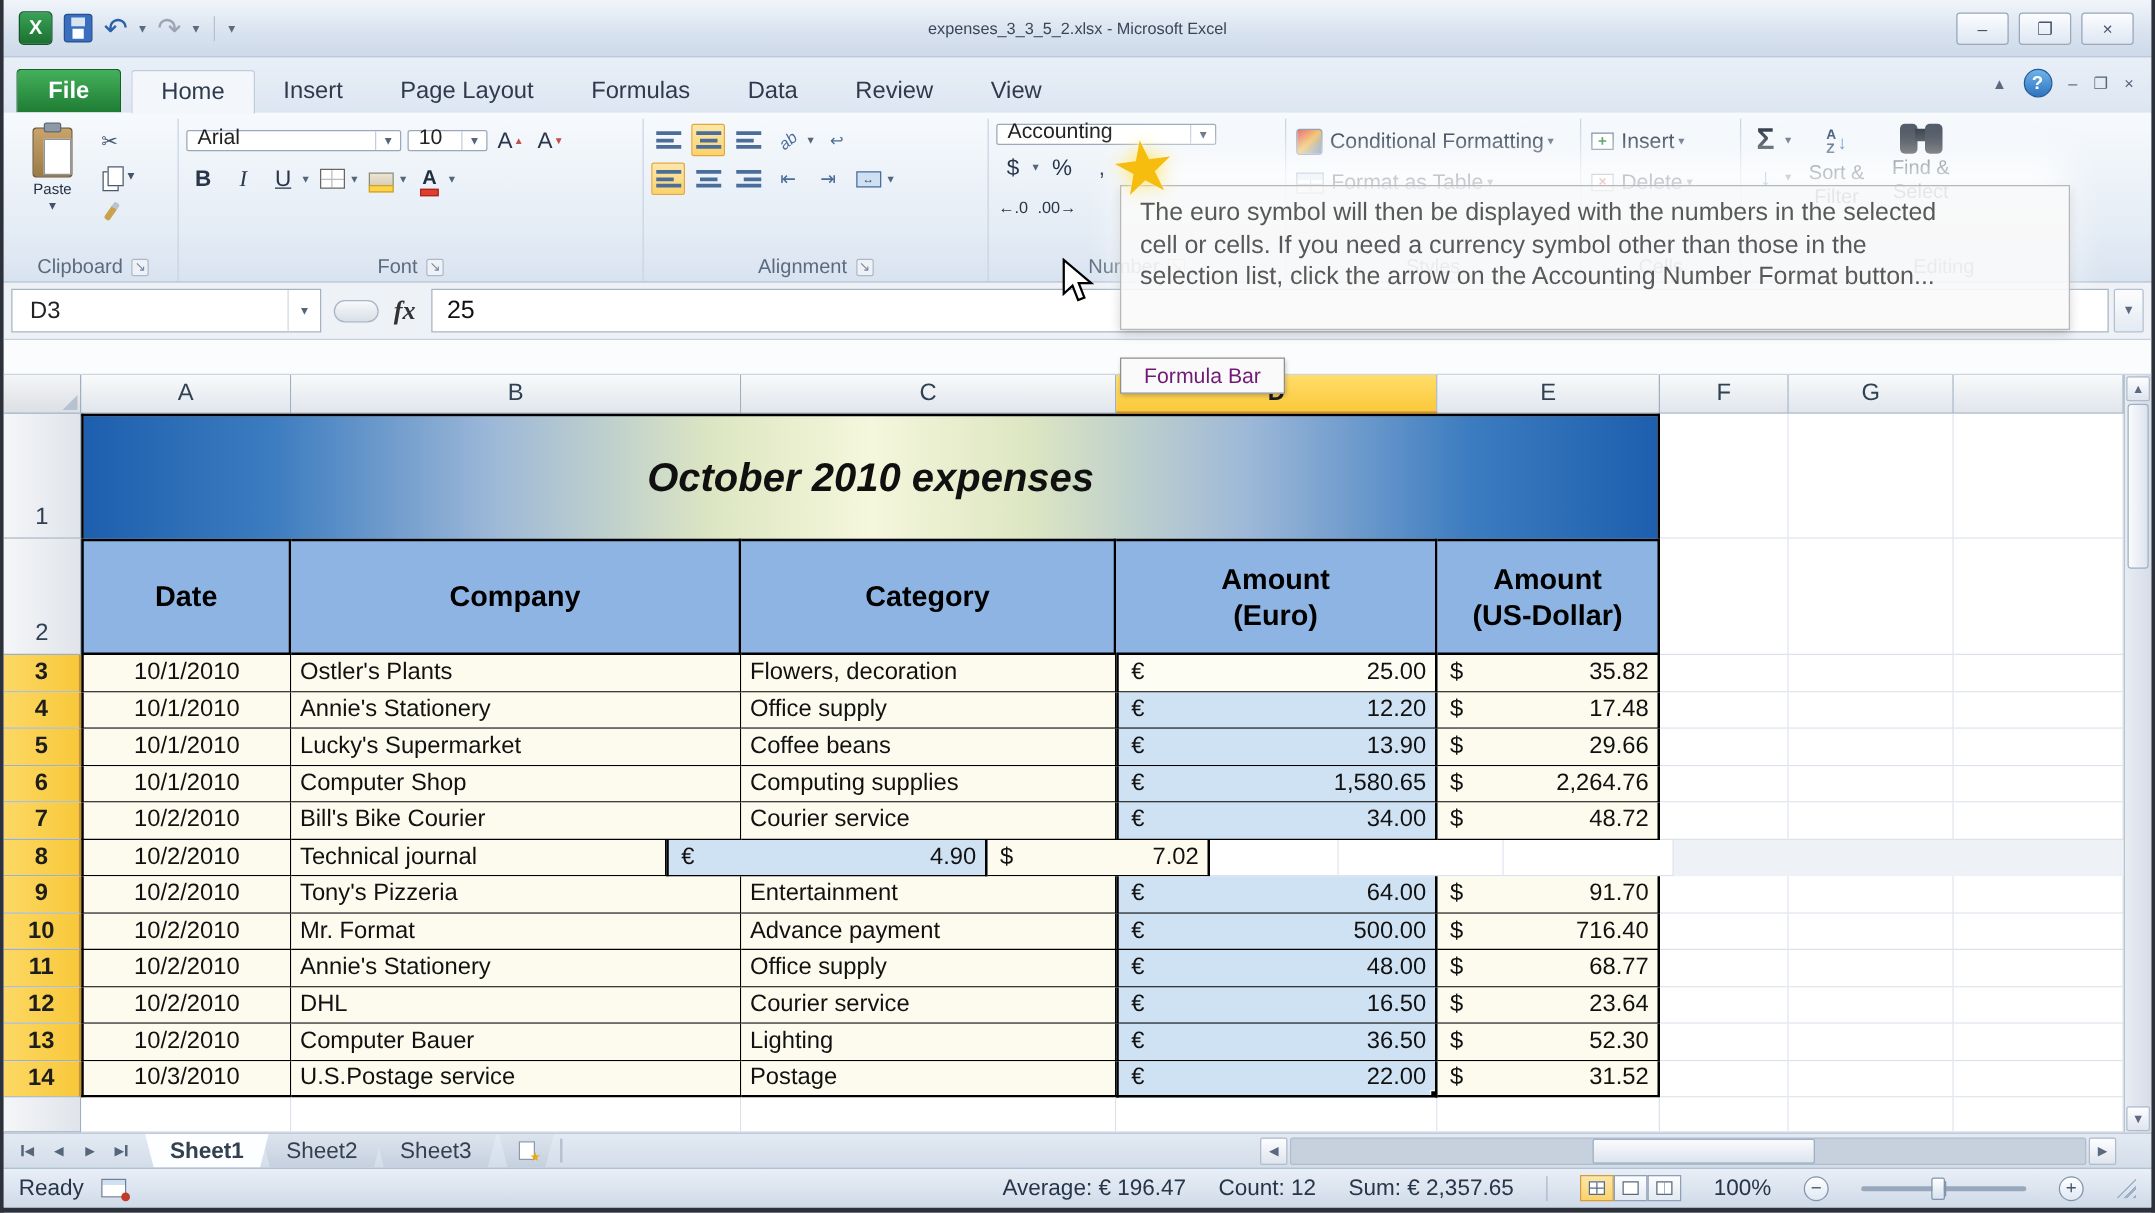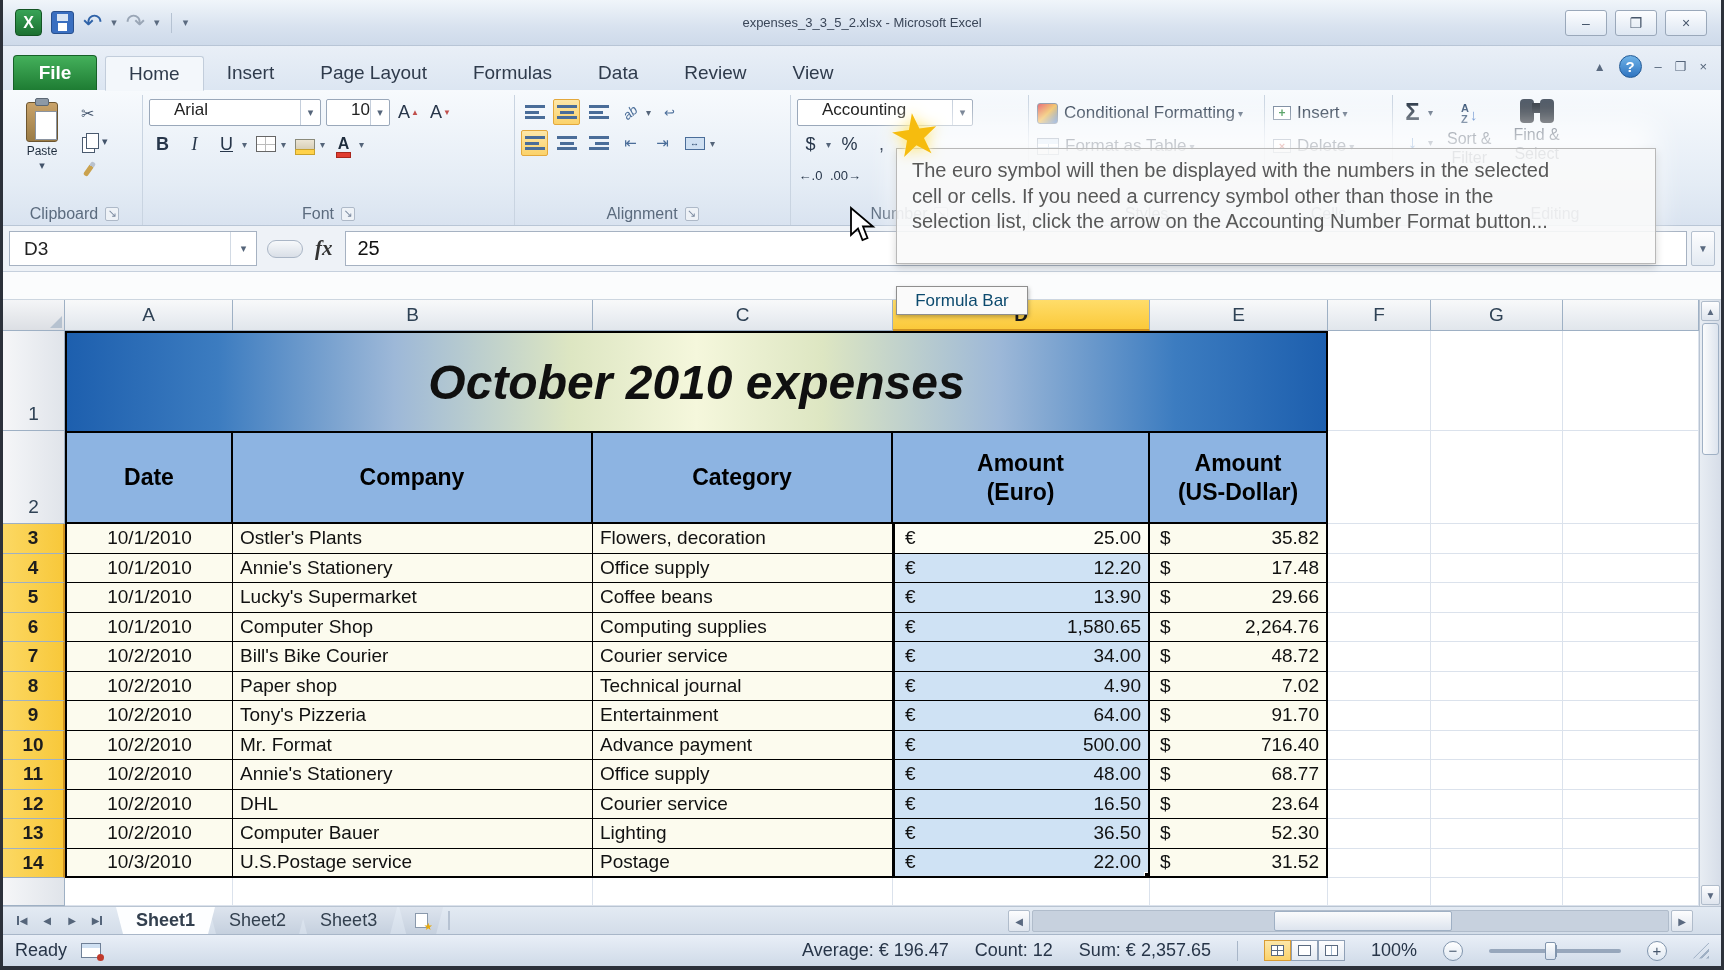--- a/index.html
+++ b/index.html
@@ -47,21 +47,21 @@
 .clip-icon{width:32px;height:40px;position:relative}
 .clip-back{position:absolute;inset:0;background:linear-gradient(#c9a36a,#9a7b45);border:1px solid #6d5630;border-radius:3px}
 .clip-clip{position:absolute;top:-4px;left:9px;width:14px;height:8px;background:#8d99a6;border:1px solid #5c6875;border-radius:2px}
 .clip-page{position:absolute;left:9px;top:9px;width:22px;height:29px;background:#fff;border:1px solid #8a93a0}
 .mini{display:flex;flex-direction:column;gap:4px;padding-top:2px}
 .mbtn{height:24px;min-width:40px;display:flex;align-items:center;gap:3px;padding:0 4px;border-radius:2px}
 .ic{font-size:16px;color:#44566e}
 .copy-icon{width:13px;height:16px;border:1px solid #4a5a6e;background:#fff;box-shadow:-4px 4px 0 -1px #fff,-4px 4px 0 0 #4a5a6e;margin-left:5px}
 .brush-icon{width:5px;height:16px;background:linear-gradient(#b9c2ce 30%,#caa24e 30%);border-radius:2px;transform:rotate(35deg);margin-left:6px}
 .frow{display:flex;align-items:center;gap:5px}
-.combo{background:#fff;border:1px solid #9aa8ba;height:27px;display:flex;align-items:flex-start;font-size:17px;color:#222;padding-left:24px;border-radius:2px}
+.combo{background:#fff;border:1px solid #9aa8ba;height:17px;display:flex;align-items:flex-end;font-size:17px;color:#222;padding-left:8px;border-radius:2px}
 .combo .cdd{margin-left:auto;border-left:1px solid #c4cedb;width:20px;text-align:center;font-size:11px;color:#55657a;align-self:stretch;display:flex;align-items:center;justify-content:center}
 .w160{width:172px}.w64{width:64px}.w170{width:176px}
 .tbtn{min-width:27px;height:26px;display:flex;align-items:center;justify-content:center;font-size:18px;color:#27364a;border:1px solid transparent;border-radius:2px;position:relative}
 .tbtn.on{background:linear-gradient(#fde7a9,#fbd26a);border-color:#e3a83c}
 .sup{font-size:8px;margin-left:1px;color:#c0504d}
 .b{font-weight:bold}.i{font-style:italic;font-family:"Liberation Serif",serif}.u{text-decoration:underline}
 .cdd.sm{font-size:10px;color:#55657a;margin-left:-3px}
 .grid-icon{width:20px;height:16px;border:1px solid #666;background:linear-gradient(#bbb,#bbb) center/100% 1px no-repeat,linear-gradient(#bbb,#bbb) center/1px 100% no-repeat,#fff}
 .fill-icon{width:20px;height:11px;background:linear-gradient(#ece5d4,#d8cfb8);border:1px solid #8a8a7a;position:relative}
 .fill-icon::after{content:"";position:absolute;left:-1px;right:-1px;bottom:-6px;height:4px;background:#ffd24a;border:1px solid #c9a22c}
@@ -112,21 +112,21 @@
 .colhead{display:flex;align-items:center;justify-content:center;font-size:19px;color:#2f4255;background:linear-gradient(#f8f9fa,#e1e6ec);border-right:1px solid #9eb0c4;border-bottom:1px solid #9eb0c4;flex-shrink:0}
 .colhead.selcol{background:linear-gradient(#ffdd6a,#fbc93a);border-bottom:2px solid #cf9222;color:#1d1d1d;font-weight:bold}
 .grid-row{display:flex}
 .row-title{height:100px}.row-head2{height:93px}
 .data-row{height:29.5px}
 .row-tail{height:28px}
 .rowhead{display:flex;align-items:center;justify-content:center;font-size:19px;color:#2f4255;background:linear-gradient(90deg,#f5f6f8,#e0e4ea);border-right:1px solid #9eb0c4;border-bottom:1px solid #9eb0c4;flex-shrink:0}
 .rowhead.bottomnum{align-items:flex-end;padding-bottom:5px}
 .rowhead.selrow{background:linear-gradient(90deg,#fcd863,#f8c83a);border-right:2px solid #cf9222;font-weight:bold;color:#1d1d1d}
 .banner{width:1263px;border:2px solid #000;border-bottom:none;background:linear-gradient(90deg,#1d5fae 0%,#3c7cc0 12%,#9db8d8 26%,#dde6c2 40%,#f5f7dc 50%,#dde6c2 60%,#9db8d8 74%,#3c7cc0 88%,#1d5fae 100%);display:flex;align-items:center;justify-content:center;flex-shrink:0}
-.banner span{font-size:48px;font-weight:bold;font-style:italic;color:#101010}
+.banner span{font-size:32px;font-weight:bold;font-style:italic;color:#101010}
 .cell{flex-shrink:0;display:flex;align-items:center;font-size:19px;color:#111;background:#fcfbee;border-right:1px solid #000;border-bottom:1px solid #000;overflow:hidden}
 .cell.empty{background:#fff;border-right:1px solid #dbe2ec;border-bottom:1px solid #dbe2ec}
 .hcell{flex-shrink:0;display:flex;flex-direction:column;align-items:center;justify-content:center;background:#8db4e2;border-top:2px solid #000;border-right:2px solid #000;border-bottom:2px solid #000;font-size:23px;font-weight:bold;color:#000;line-height:1.22}
 .hfirst{border-left:2px solid #000}
 .date{justify-content:center}
 .text{padding-left:7px}
 .cell.date{border-left:2px solid #000}
 .money{justify-content:space-between;padding:0 7px 0 10px}
 .money.w-e{border-right:2px solid #000}
 .cell.sel{background:#cfe2f4;border-left:2px solid #000;border-right:2px solid #000;position:relative}
@@ -170,21 +170,21 @@
 .vi.b{background:linear-gradient(90deg,#fff 45%,#9db4cc 45%,#9db4cc 55%,#fff 55%)}
 .zbtn{width:20px;height:20px;border-radius:50%;border:1px solid #8195ad;background:linear-gradient(#fff,#dfe8f2);display:flex;align-items:center;justify-content:center;font-size:15px;color:#44556b}
 .ztrack{width:132px;height:4px;background:#97a7bc;border-radius:2px;position:relative}
 .ztrack::before{content:"";position:absolute;left:50%;top:-4px;width:2px;height:12px;background:#8195ad}
 .zthumb{position:absolute;left:56px;top:-7px;width:11px;height:18px;background:linear-gradient(#fdfefe,#d9e2ee);border:1px solid #8195ad;border-radius:2px}
 .grip{width:16px;height:16px;clip-path:polygon(100% 0,100% 100%,0 100%);background:repeating-linear-gradient(135deg,#9fb0c4 0 2px,transparent 2px 5px)}
 .zoom-label{font-size:18px}
 
 
 .help-tip{position:absolute;left:893px;top:148px;width:760px;height:116px;background:rgba(250,250,250,0.9);border:1px solid #b8b8b8;box-shadow:0 -28px 28px rgba(255,255,255,0.78),0 3px 8px rgba(0,0,0,0.18);padding:9px 15px;font-size:20px;color:#585858;line-height:1.28;z-index:40}
-.fb-tip{position:absolute;left:893px;top:286px;width:132px;height:29px;background:#fafafa;border:1px solid #8f8f8f;box-shadow:1px 2px 4px rgba(0,0,0,0.25);display:flex;align-items:center;justify-content:center;font-size:17px;color:#0c4a6e;z-index:45}
+.fb-tip{position:absolute;left:893px;top:286px;width:132px;height:29px;background:#fafafa;border:1px solid #8f8f8f;box-shadow:1px 2px 4px rgba(0,0,0,0.25);display:flex;align-items:center;justify-content:center;font-size:17px;color:#701a75;z-index:45}
 .gold-star{position:absolute;left:886px;top:106px;font-size:58px;color:#f6bc0e;text-shadow:0 0 14px rgba(255,225,90,0.95),0 0 4px rgba(255,255,255,0.9);transform:rotate(-8deg);z-index:50;line-height:1}
 .cursor{position:absolute;left:846px;top:206px;z-index:60}
 </style>
 </head>
 <body>
 
 <div class="window">
 
   <div class="titlebar">
     <div class="qat">
@@ -585,21 +585,20 @@
             <div class="cur">$</div>
             <div class="amt">48.72</div>
           </div>
           <div class="cell w-f empty"></div>
           <div class="cell w-g empty"></div>
           <div class="cell w-x empty"></div>
         </div>
         <div class="grid-row data-row">
           <div class="rowhead w-rh selrow">8</div>
           <div class="cell w-a date">10/2/2010</div>
-          <div class="cell w-b text">Paper shop</div>
           <div class="cell w-c text">Technical journal</div>
           <div class="cell w-d money sel">
             <div class="cur">€</div>
             <div class="amt">4.90</div>
           </div>
           <div class="cell w-e money">
             <div class="cur">$</div>
             <div class="amt">7.02</div>
           </div>
           <div class="cell w-f empty"></div>

